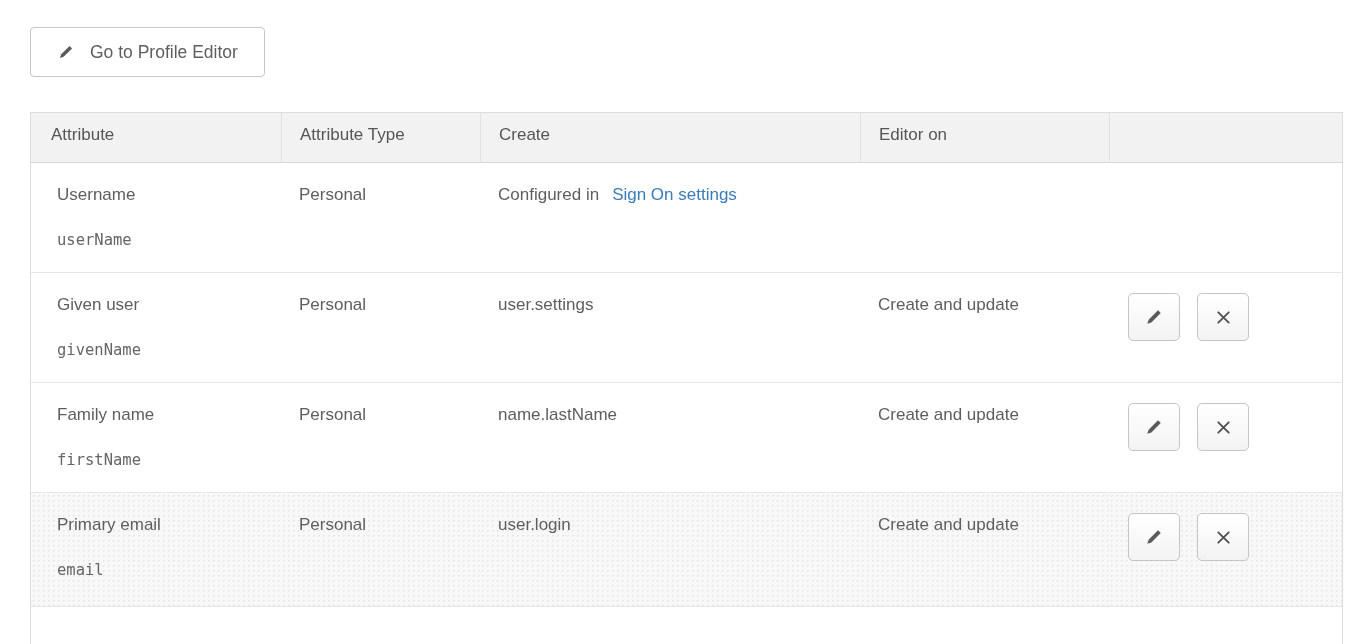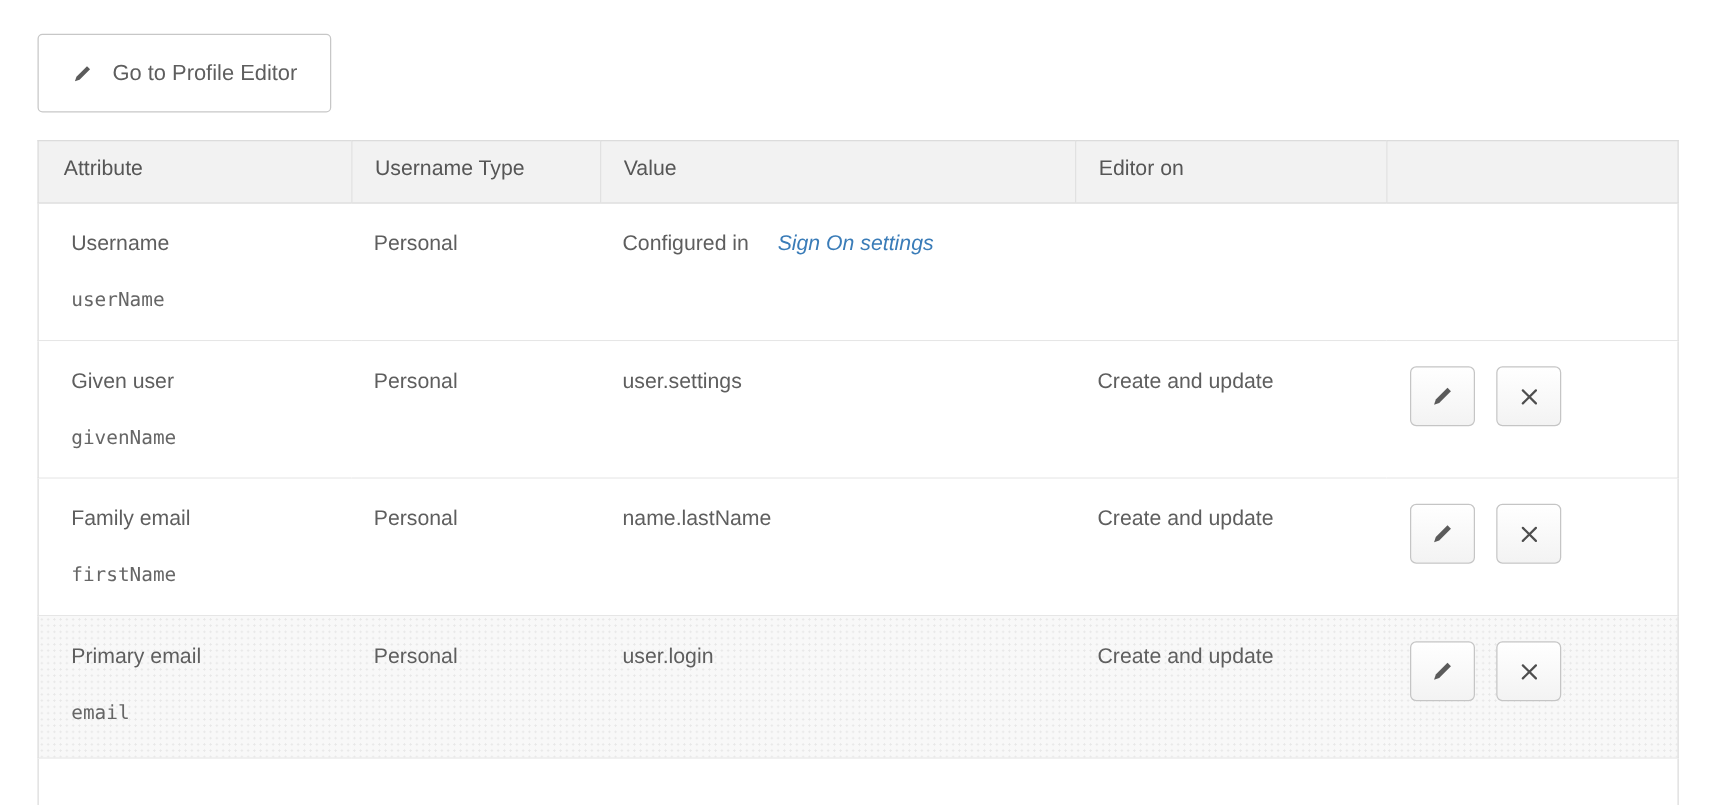--- a/index.html
+++ b/index.html
@@ -10,21 +10,21 @@
     background: #ffffff;
     font-family: "Liberation Sans", sans-serif;
     color: #5e5e5e;
     position: relative;
   }
 
   
   .toolbar { position: absolute; top: 27px; left: 30px; display: flex; gap: 21px; }
   .toolbar-btn {
     display: inline-flex; align-items: center; gap: 15px;
-    height: 63px; padding: 0 26px;
+    height: 50px; padding: 0 26px;
     background: #ffffff;
     border: 1px solid #c7c7c7; border-radius: 4px;
     font-family: inherit; font-size: 17.5px; color: #5e5e5e;
     cursor: pointer; white-space: nowrap;
   }
   .toolbar-btn svg { flex: 0 0 auto; }
 
   
   .attr-table {
     position: absolute; top: 112px; left: 30px;
@@ -62,21 +62,21 @@
 
   .empty-row td { height: 70px; border-bottom: none; background: #ffffff; }
 
   .attr-label { display: block; font-size: 17px; line-height: 20px; }
   .attr-var {
     display: block; margin-top: 26px;
     font-family: "DejaVu Sans Mono", monospace;
     font-size: 15.5px; line-height: 18px; color: #666666;
   }
 
-  .link { color: #3a7cb8; text-decoration: none; margin-left: 23px; font-style: italic; }
+  .link { color: #3a7cb8; text-decoration: none; margin-left: 13px; }
 
   .cell-actions { padding: 20px 0 0 19px !important; }
   .row-actions { display: flex; gap: 17px; }
   .icon-btn {
     width: 52px; height: 48px; padding: 0;
     border: 1px solid #c5c5c5; border-radius: 5px;
     background: linear-gradient(#ffffff, #f3f3f3);
     display: inline-flex; align-items: center; justify-content: center;
     cursor: pointer;
   }
@@ -97,22 +97,22 @@
   <colgroup>
     <col style="width:251px">
     <col style="width:199px">
     <col style="width:380px">
     <col style="width:249px">
     <col style="width:234px">
   </colgroup>
   <thead>
     <tr>
       <th>Attribute</th>
-      <th>Username Type</th>
-      <th>Value</th>
+      <th>Attribute Type</th>
+      <th>Create</th>
       <th>Editor on</th>
       <th></th>
     </tr>
   </thead>
   <tbody>
   <tr class="attr-row">
     <td class="cell-attribute">
       <span class="attr-label">Username</span>
       <span class="attr-var">userName</span>
     </td>
@@ -155,21 +155,21 @@
           <svg width="19" height="19" viewBox="0 0 16 16">
             <path d="M3.6 3.6 L12.4 12.4 M12.4 3.6 L3.6 12.4" stroke="#4e4e4e" stroke-width="1.5" stroke-linecap="round"></path>
           </svg>
         </button>
       </div>
     </td>
   </tr>
 
   <tr class="attr-row">
     <td class="cell-attribute">
-      <span class="attr-label">Family email</span>
+      <span class="attr-label">Family name</span>
       <span class="attr-var">firstName</span>
     </td>
     <td class="cell-type">
       <span>Personal</span>
     </td>
     <td class="cell-value">
       <span>name.lastName</span>
     </td>
     <td class="cell-apply">
       <span>Create and update</span>

